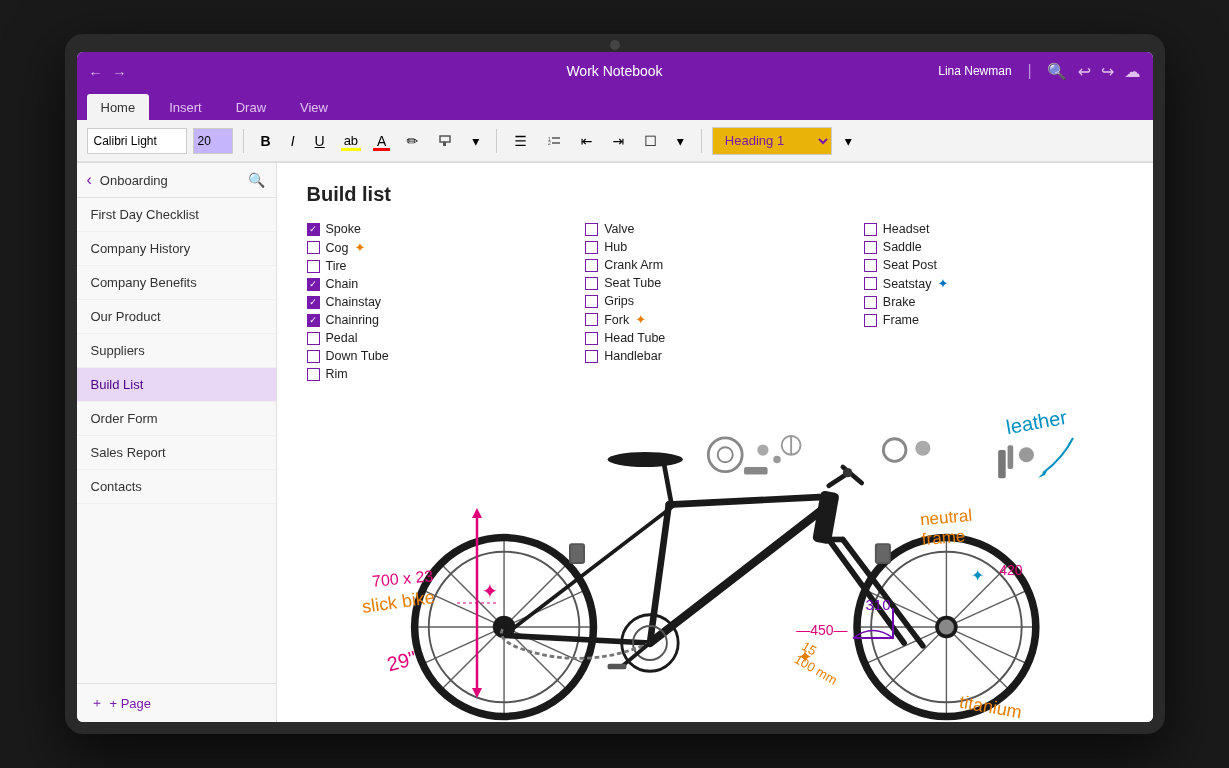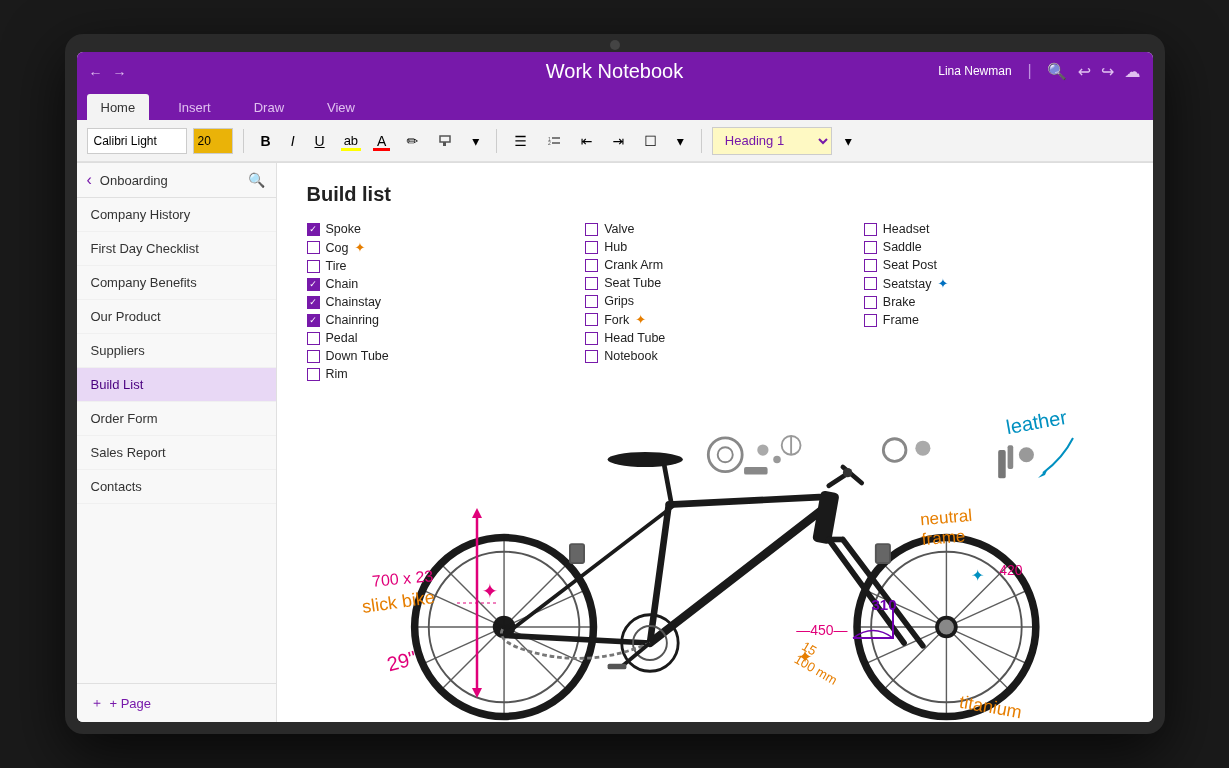--- a/index.html
+++ b/index.html
@@ -53,21 +53,21 @@
       align-items: center;
       gap: 10px;
     }
     .nav-arrow {
       color: #e0c0f0;
       font-size: 14px;
       cursor: pointer;
     }
     .title-bar-center {
       color: white;
-      font-size: 20px;
+      font-size: 14px;
       font-weight: 400;
       position: absolute;
       left: 50%;
       transform: translateX(-50%);
     }
     .title-bar-right {
       display: flex;
       align-items: center;
       gap: 16px;
       margin-left: auto;
@@ -98,21 +98,21 @@
       align-items: flex-end;
       padding: 0 10px;
       height: 30px;
     }
     .ribbon-tab {
       padding: 4px 14px;
       font-size: 13px;
       color: #e0c0f0;
       cursor: pointer;
       border-radius: 3px 3px 0 0;
-      margin-right: 15px;
+      margin-right: 6px;
       height: 26px;
       display: flex;
       align-items: center;
     }
     .ribbon-tab.active {
       background: #f3f3f3;
       color: #333;
     }
     .ribbon-toolbar {
       background: #f3f3f3;
@@ -125,21 +125,21 @@
     }
     .font-selector {
       background: white;
       border: 1px solid #ccc;
       padding: 2px 6px;
       font-size: 12px;
       width: 100px;
       height: 26px;
     }
     .font-size-selector {
-      background: #eab308;
+      background: #c4b5fd;
       border: 1px solid #ccc;
       padding: 0 4px;
       font-size: 12px;
       width: 40px;
       height: 26px;
     }
     .toolbar-divider {
       width: 1px;
       height: 24px;
       background: #ccc;
@@ -182,21 +182,21 @@
       content: '';
       display: block;
       height: 3px;
       background: red;
       position: absolute;
       bottom: 2px;
       left: 2px;
       right: 2px;
     }
     .heading-selector {
-      background: #fef9c3;
+      background: #eab308;
       border: 1px solid #ccc;
       padding: 2px 8px;
       font-size: 13px;
       height: 28px;
       min-width: 120px;
       color: #7719aa;
       font-weight: 500;
     }
     
     .main-area {
@@ -413,22 +413,22 @@
 
     <div class="main-area">
 
       <div class="sidebar">
         <div class="sidebar-header">
           <span class="sidebar-back">‹</span>
           <span class="sidebar-title">Onboarding</span>
           <span class="sidebar-search-icon">🔍</span>
         </div>
         <div class="sidebar-nav">
+          <div class="sidebar-item">First Day Checklist</div>
           <div class="sidebar-item">Company History</div>
-          <div class="sidebar-item">First Day Checklist</div>
           <div class="sidebar-item">Company Benefits</div>
           <div class="sidebar-item">Our Product</div>
           <div class="sidebar-item">Suppliers</div>
           <div class="sidebar-item active">Build List</div>
           <div class="sidebar-item">Order Form</div>
           <div class="sidebar-item">Sales Report</div>
           <div class="sidebar-item">Contacts</div>
         </div>
         <div class="sidebar-footer">
           <span>＋</span>
@@ -508,21 +508,21 @@
                 <div class="check-box"></div>
                 <span>Fork</span>
                 <span class="star-icon">✦</span>
               </div>
               <div class="check-item">
                 <div class="check-box"></div>
                 <span>Head Tube</span>
               </div>
               <div class="check-item">
                 <div class="check-box"></div>
-                <span>Notebook</span>
+                <span>Handlebar</span>
               </div>
             </div>
 
             <div>
               <div class="check-item">
                 <div class="check-box"></div>
                 <span>Headset</span>
               </div>
               <div class="check-item">
                 <div class="check-box"></div>
@@ -660,21 +660,21 @@
               <line x1="60" y1="10" x2="60" y2="190" stroke="#e0007a" stroke-width="2.5"></line>
               <polygon points="55,15 65,15 60,5" fill="#e0007a"></polygon>
               <polygon points="55,185 65,185 60,195" fill="#e0007a"></polygon>
               <line x1="40" y1="100" x2="80" y2="100" stroke="#e0007a" stroke-width="1" stroke-dasharray="3,3"></line>
             </svg>
 
             <div class="annotation annotation-pink" style="bottom:130px; left:175px; font-size:20px;">✦</div>
 
             <div class="annotation annotation-orange" style="bottom:15px; right:100px; font-size:18px; transform:rotate(10deg);">titanium</div>
 
-            <div class="annotation annotation-purple" style="bottom:120px; right:226px; font-size:15px;font-weight:bold;">310</div>
+            <div class="annotation annotation-purple" style="bottom:120px; right:232px; font-size:15px;">310</div>
             <svg style="position:absolute;bottom:90px;right:225px;pointer-events:none;" width="50" height="40" viewBox="0 0 50 40">
               <path d="M 5 35 L 45 35 L 45 5" fill="none" stroke="#7000b0" stroke-width="2"></path>
               <path d="M 5 35 Q 25 20 45 35" fill="none" stroke="#7000b0" stroke-width="1.5"></path>
             </svg>
 
             <div class="annotation annotation-pink" style="bottom:95px; right:275px; font-size:14px;">—450—</div>
 
             <div class="annotation annotation-pink" style="bottom:155px; right:100px; font-size:14px;">420</div>
 
             <div class="annotation annotation-orange" style="bottom:65px; right:310px; font-size:18px;">✦</div>

